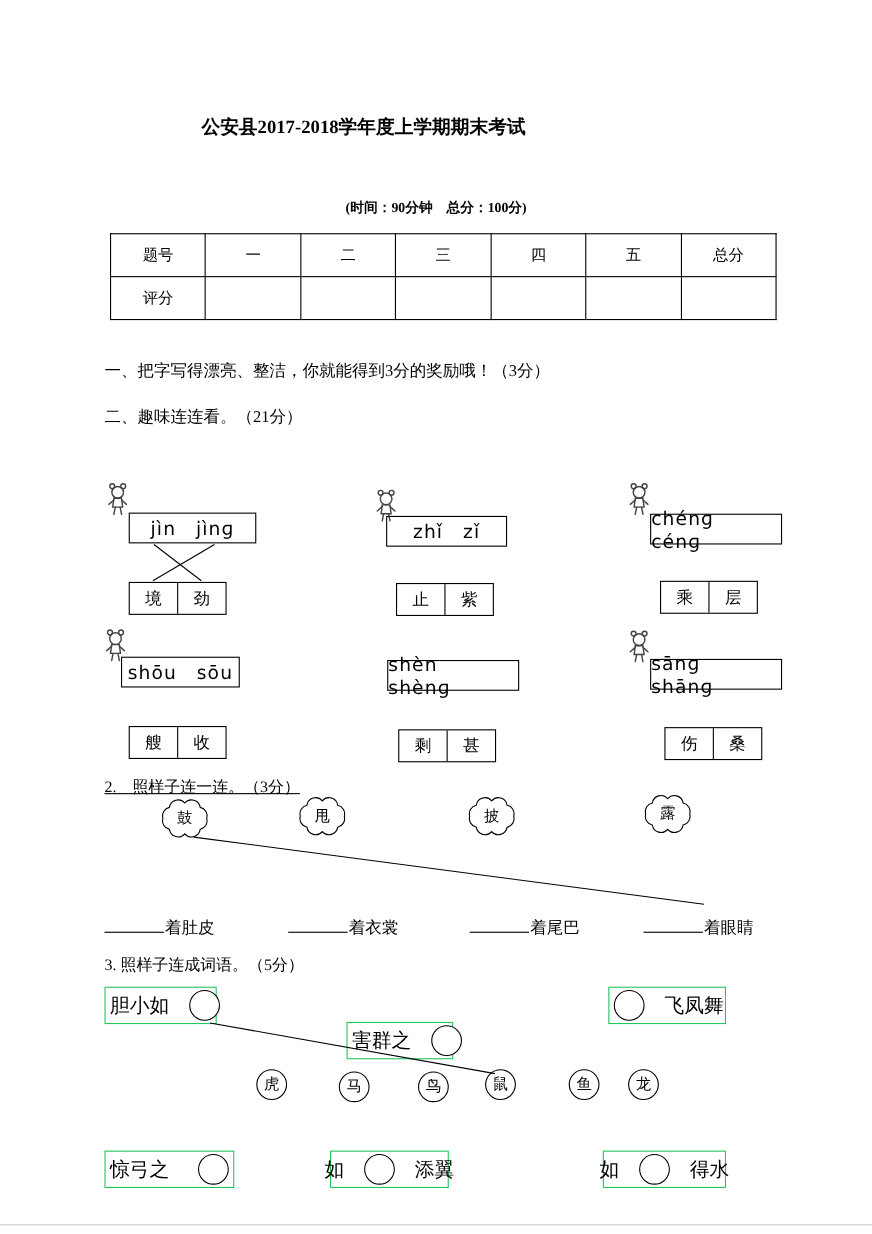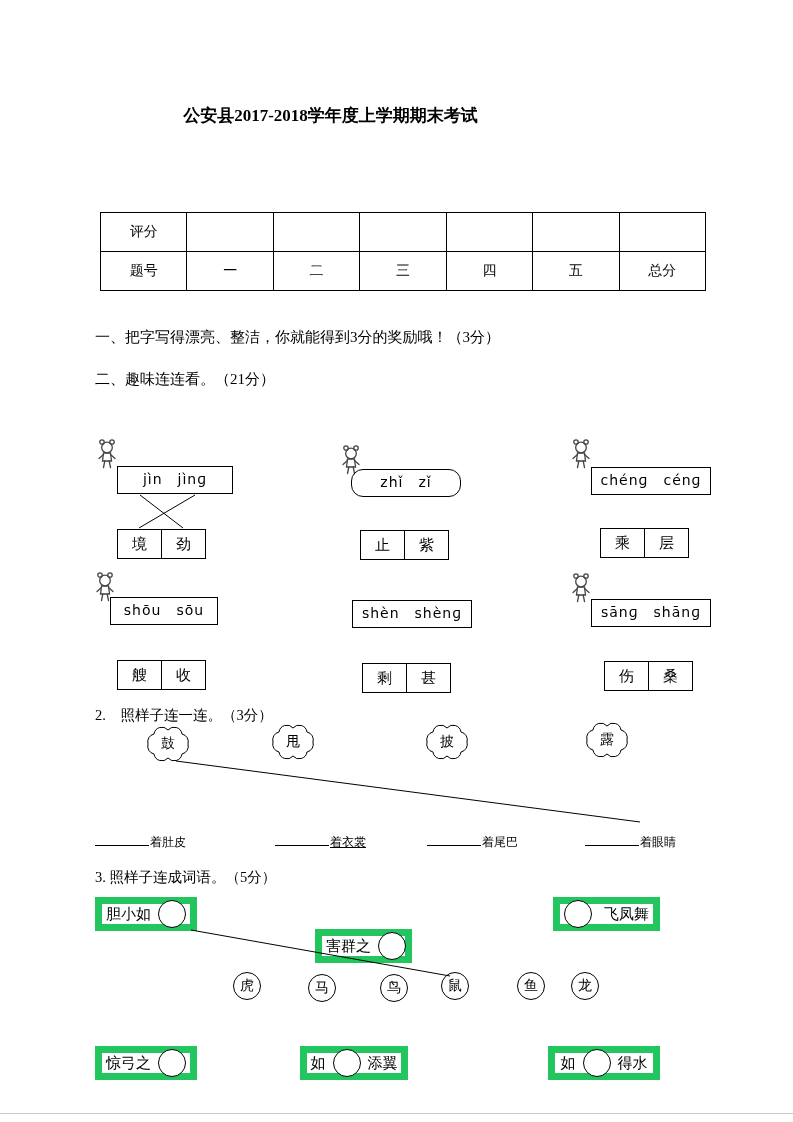--- a/index.html
+++ b/index.html
@@ -21,71 +21,72 @@
   .paper-title .sub{font-size:14px;}
   .time-info{left:0;top:181px;width:793px;text-align:center;font-size:12.5px;font-weight:bold;}
   
   .score-table{left:100px;top:212px;width:606px;border-collapse:collapse;table-layout:fixed;}
   .score-table td{border:1px solid #000;height:38px;text-align:center;font-size:14px;padding:0;}
   
   .line-text{font-size:15px;white-space:nowrap;}
   .sub-text{font-size:14.5px;white-space:nowrap;}
   
   .pbox{border:1px solid #000;height:26px;display:flex;align-items:center;justify-content:center;
-    font-size:14px;letter-spacing:1px;font-family:"DejaVu Sans","Liberation Sans",sans-serif;}
+    font-size:17px;letter-spacing:1px;font-family:"DejaVu Sans","Liberation Sans",sans-serif;}
   .charbox{display:flex;border:1px solid #000;}
   .ccell{width:43px;height:28px;display:flex;align-items:center;justify-content:center;font-size:15px;}
   .ccell + .ccell{border-left:1px solid #000;}
   .mascot{width:22px;height:32px;}
   .linesvg{pointer-events:none;}
   
   .bubble{width:44px;height:36px;}
   .bubble svg{position:absolute;left:0;top:0;}
   .bubble .bchar{position:absolute;left:0;top:1px;width:44px;height:34px;display:flex;
     align-items:center;justify-content:center;font-size:14px;}
   
-  .blankitem{font-size:12px;white-space:nowrap;}
+  .blankitem{font-size:15px;white-space:nowrap;}
   .blankline{display:inline-block;width:54px;height:3px;border-bottom:1px solid #000;margin-right:1px;}
   
-  .ibox{border:7px solid #22c55e;height:34px;display:flex;align-items:center;padding:0 4px;
-    font-size:15px;box-sizing:border-box;gap:7px;}
+  .ibox{border:1px solid #22c55e;height:34px;display:flex;align-items:center;padding:0 4px;
+    font-size:18px;box-sizing:border-box;gap:18px;}
   .ibox .itext{white-space:nowrap;}
   .icircle{width:26px;height:26px;border:1px solid #000;border-radius:50%;flex:none;background:#fff;}
   .acircle{width:28px;height:28px;border:1px solid #000;border-radius:50%;display:flex;
     align-items:center;justify-content:center;font-size:14px;box-sizing:border-box;}
   .push-right{margin-left:auto;}
   .bottom-edge{left:0;top:1113px;width:793px;height:1px;background:#c9c9c9;}
 </style>
 </head>
 <body>
 
 <div class="page">
 
   <div class="abs exam-title">公安县2017-2018学年度上学期期末考试</div>
+  <div class="abs time-info">(时间：90分钟　总分：100分)</div>
 
   <table class="abs score-table">
     <tbody>
-      <tr>
-        <td>评分</td>
-        <td></td>
-        <td></td>
-        <td></td>
-        <td></td>
-        <td></td>
-        <td></td>
-      </tr>
       <tr>
         <td>题号</td>
         <td>一</td>
         <td>二</td>
         <td>三</td>
         <td>四</td>
         <td>五</td>
         <td>总分</td>
       </tr>
+      <tr>
+        <td>评分</td>
+        <td></td>
+        <td></td>
+        <td></td>
+        <td></td>
+        <td></td>
+        <td></td>
+      </tr>
     </tbody>
   </table>
 
   <div class="abs line-text" style="left:95px;top:328px;text-align:right;">一、把字写得漂亮、整洁，你就能得到3分的奖励哦！（3分）</div>
   <div class="abs line-text" style="left:95px;top:370px;">二、趣味连连看。（21分）</div>
 
   <svg class="abs mascot linesvg" style="left:96px;top:438px;" viewBox="0 0 22 32">
     <g fill="none" stroke="#444" stroke-width="1.3" stroke-linecap="round">
       <circle cx="6" cy="4" r="2.2"></circle>
         <circle cx="16" cy="4" r="2.2"></circle>
@@ -140,21 +141,21 @@
         <circle cx="11" cy="9.5" r="5.3"></circle>
       <path d="M7.5 15 L6.5 23 L15.5 23 L14.5 15 Z"></path>
         <path d="M7.5 16.5 L3 20.5"></path>
         <path d="M14.5 16.5 L19 20.5"></path>
       <path d="M8.8 23 L7.5 29.5"></path>
         <path d="M13.2 23 L14.5 29.5"></path>
     </g>
   </svg>
 
   <div class="abs pbox" style="left:117px;top:466px;width:114px;">jìn　jìnɡ</div>
-  <div class="abs pbox" style="left:351px;top:469px;width:108px;border-radius:12px;">zhǐ　zǐ</div>
+  <div class="abs pbox" style="left:351px;top:469px;width:108px;">zhǐ　zǐ</div>
   <div class="abs pbox" style="left:591px;top:467px;width:118px;">chénɡ　cénɡ</div>
   <div class="abs pbox" style="left:110px;top:597px;width:106px;">shōu　sōu</div>
   <div class="abs pbox" style="left:352px;top:600px;width:118px;">shèn　shènɡ</div>
   <div class="abs pbox" style="left:591px;top:599px;width:118px;">sānɡ　shānɡ</div>
 
   <svg class="abs linesvg" style="left:117px;top:494px;" width="114" height="35">
     <line x1="23" y1="1" x2="66" y2="34" stroke="#000" stroke-width="1"></line>
     <line x1="78" y1="1" x2="22" y2="34" stroke="#000" stroke-width="1"></line>
   </svg>
 
@@ -176,21 +177,21 @@
   </div>
   <div class="abs charbox" style="left:362px;top:663px;">
     <span class="ccell">剩</span>
     <span class="ccell">甚</span>
   </div>
   <div class="abs charbox" style="left:604px;top:661px;">
     <span class="ccell">伤</span>
     <span class="ccell">桑</span>
   </div>
 
-  <div class="abs sub-text" style="left:95px;top:706px;">2.　照样子连一连。（3分）</div>
+  <div class="abs sub-text" style="left:95px;top:706px;text-decoration:underline;">2.　照样子连一连。（3分）</div>
 
   <div class="abs bubble" style="left:146px;top:726px;">
     <svg width="44" height="36" viewBox="0 0 44 36">
       <path d="M 42 18 A 8 8 0 0 1 36 28 A 8 8 0 0 1 22 32 A 8 8 0 0 1 8 28 A 8 8 0 0 1 2 18 A 8 8 0 0 1 8 8 A 8 8 0 0 1 22 4 A 8 8 0 0 1 36 8 A 8 8 0 0 1 42 18 Z" fill="none" stroke="#000" stroke-width="1"></path>
     </svg>
     <span class="bchar">鼓</span>
   </div>
   <div class="abs bubble" style="left:271px;top:724px;">
     <svg width="44" height="36" viewBox="0 0 44 36">
       <path d="M 42 18 A 8 8 0 0 1 36 28 A 8 8 0 0 1 22 32 A 8 8 0 0 1 8 28 A 8 8 0 0 1 2 18 A 8 8 0 0 1 8 8 A 8 8 0 0 1 22 4 A 8 8 0 0 1 36 8 A 8 8 0 0 1 42 18 Z" fill="none" stroke="#000" stroke-width="1"></path>
@@ -210,21 +211,21 @@
     <span class="bchar">露</span>
   </div>
 
   <svg class="abs linesvg" style="left:0;top:756px;" width="793" height="70">
     <line x1="176" y1="5" x2="640" y2="66" stroke="#000" stroke-width="1"></line>
   </svg>
 
   <div class="abs blankitem" style="left:95px;top:834px;">
     <span class="blankline"></span><span>着肚皮</span>
   </div>
-  <div class="abs blankitem" style="left:275px;top:834px;text-decoration:underline;">
+  <div class="abs blankitem" style="left:262px;top:834px;">
     <span class="blankline"></span><span>着衣裳</span>
   </div>
   <div class="abs blankitem" style="left:427px;top:834px;">
     <span class="blankline"></span><span>着尾巴</span>
   </div>
   <div class="abs blankitem" style="left:585px;top:834px;">
     <span class="blankline"></span><span>着眼睛</span>
   </div>
 
   <div class="abs sub-text" style="left:95px;top:868px;">3. 照样子连成词语。（5分）</div>
@@ -246,21 +247,21 @@
     <line x1="191" y1="3" x2="450" y2="49" stroke="#000" stroke-width="1"></line>
   </svg>
 
   <div class="abs acircle" style="left:233px;top:972px;">虎</div>
   <div class="abs acircle" style="left:308px;top:974px;">马</div>
   <div class="abs acircle" style="left:380px;top:974px;">鸟</div>
   <div class="abs acircle" style="left:441px;top:972px;">鼠</div>
   <div class="abs acircle" style="left:517px;top:972px;">鱼</div>
   <div class="abs acircle" style="left:571px;top:972px;">龙</div>
 
-  <div class="abs ibox" style="left:95px;top:1046px;width:102px;">
+  <div class="abs ibox" style="left:95px;top:1046px;width:118px;">
     <span class="itext">惊弓之</span>
     <span class="icircle push-right"></span>
   </div>
   <div class="abs ibox" style="left:300px;top:1046px;width:108px;justify-content:center;">
     <span class="itext">如</span>
     <span class="icircle"></span>
     <span class="itext">添翼</span>
   </div>
   <div class="abs ibox" style="left:548px;top:1046px;width:112px;justify-content:center;">
     <span class="itext">如</span>

